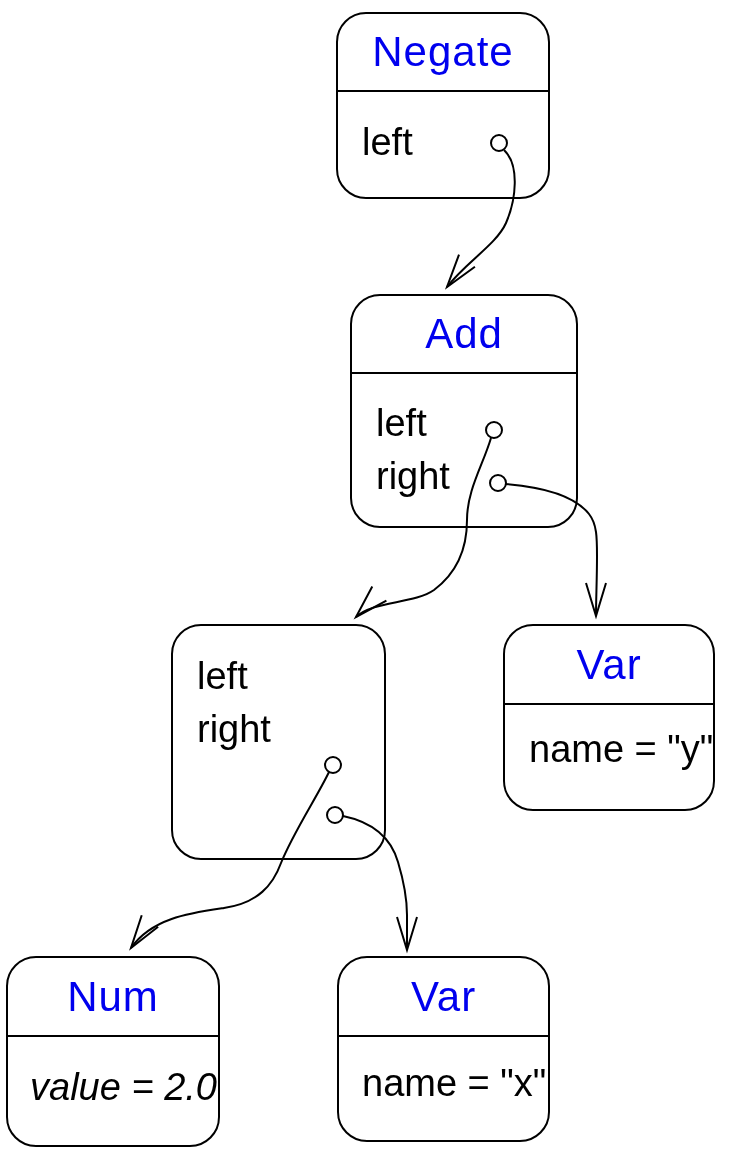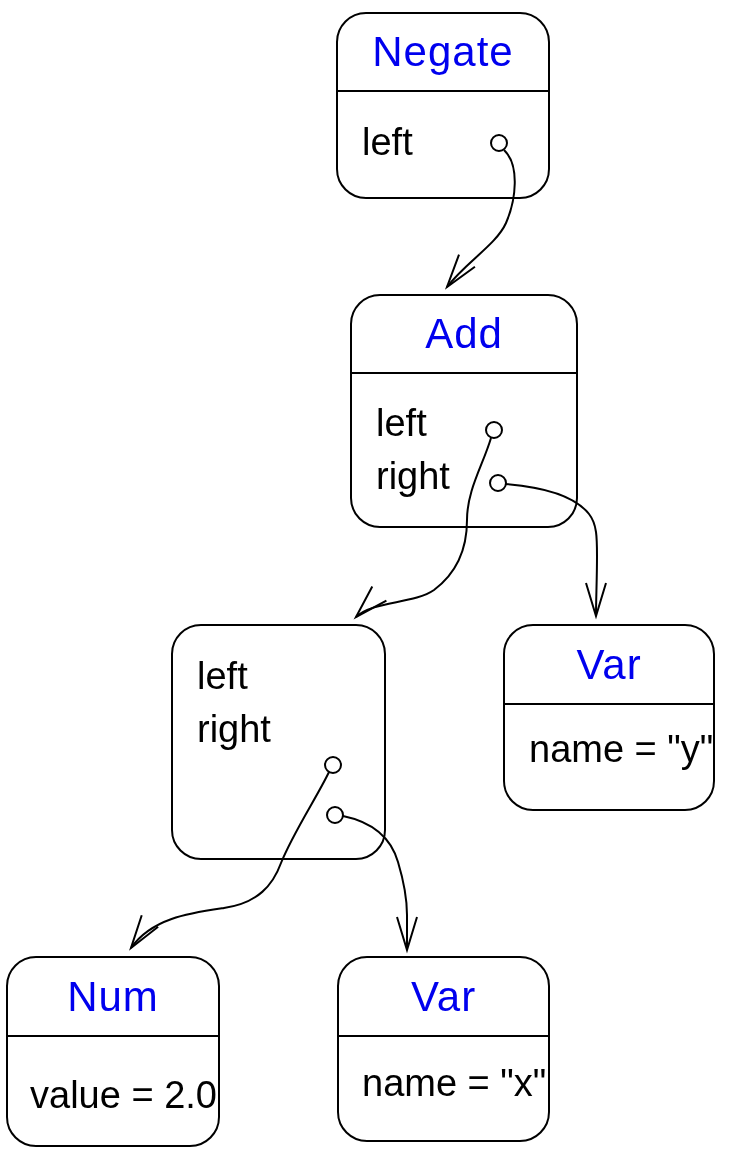--- a/index.html
+++ b/index.html
@@ -88,21 +88,21 @@
 
   <div class="node" style="left:503px; top:624px; width:212px; height:187px;">
     <div class="node-title" style="height:79px;">Var</div>
     <div class="node-body" style="padding-top:18px;">
       <div class="field-row">name = "y"</div>
     </div>
   </div>
 
   <div class="node" style="left:6px; top:956px; width:214px; height:191px;">
     <div class="node-title" style="height:79px;">Num</div>
-    <div class="node-body" style="padding-top:32px; padding-left:22px;">
+    <div class="node-body" style="padding-top:24px; padding-left:22px;font-style:italic;">
       <div class="field-row">value = 2.0</div>
     </div>
   </div>
 
   <div class="node" style="left:337px; top:956px; width:213px; height:186px;">
     <div class="node-title" style="height:79px;">Var</div>
     <div class="node-body" style="padding-top:20px; padding-left:23px;">
       <div class="field-row">name = "x"</div>
     </div>
   </div>

